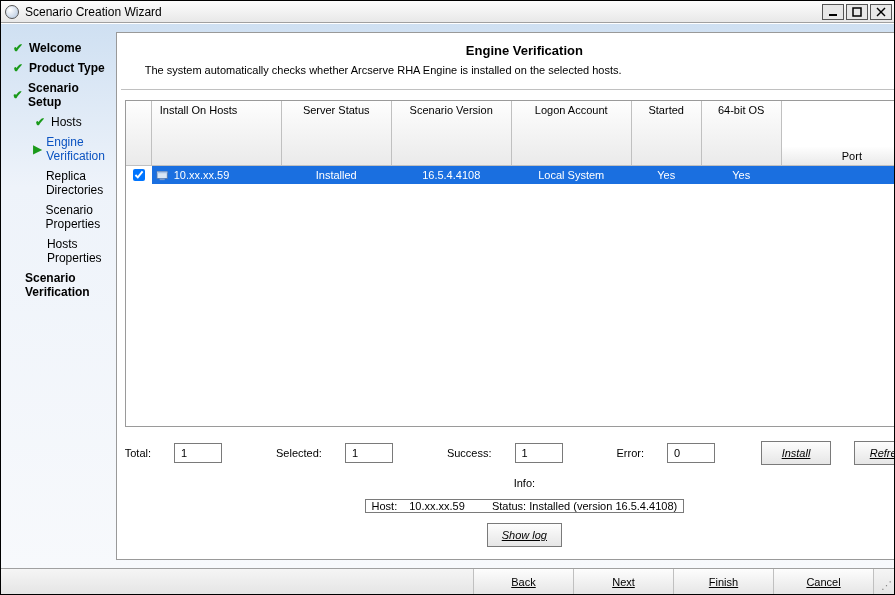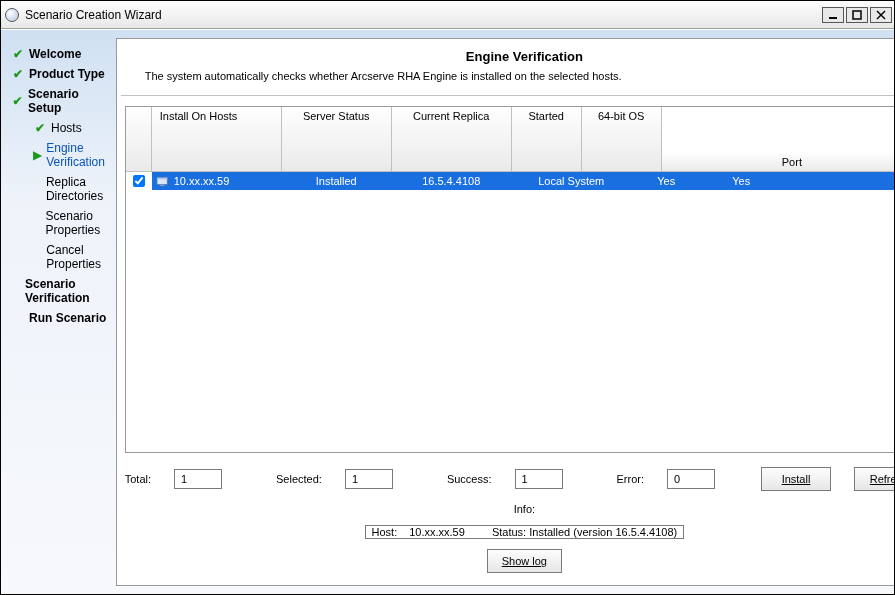--- a/index.html
+++ b/index.html
@@ -1,18 +1,18 @@
 <!DOCTYPE html>
 <html><head>
 <meta charset="utf-8">
 <style>
   * { box-sizing: border-box; }
   html, body { margin:0; padding:0; font-family: Tahoma, Arial, sans-serif; font-size:11px; color:#000; }
   .window { width:895px; height:595px; border:1px solid #000; background:#fff; position:relative; display:flex; flex-direction:column; }
-  .titlebar { height:28px; background:linear-gradient(to bottom,#fdfdfd,#e8e8e8); border-bottom:1px solid #a0a0a0; display:flex; align-items:center; padding:0 2px 0 4px; }
+  .titlebar { height:22px; background:linear-gradient(to bottom,#fdfdfd,#e8e8e8); border-bottom:1px solid #a0a0a0; display:flex; align-items:center; padding:0 2px 0 4px; }
   .titlebar .app-icon { width:14px; height:14px; border:1px solid #555; border-radius:50%; background:radial-gradient(circle at 4px 4px,#fff,#b0c4de); margin-right:6px; }
   .titlebar .title { flex:1; font-size:12px; }
   .tb-btn { width:22px; height:16px; border:1px solid #555; background:#e8e8e8; margin-left:2px; display:flex; align-items:center; justify-content:center; font-weight:bold; font-size:11px; line-height:1; cursor:pointer; }
   .tb-btn svg { width:10px;height:10px; }
 
   .body-area { flex:1; display:flex; background:linear-gradient(to bottom,#cfe0f2,#eef3fa 30%,#f7f9fc); border-top:1px solid #fff; overflow:hidden; }
   .sidebar { width:210px; padding:14px 4px 4px 10px; }
   .nav { list-style:none; margin:0; padding:0; }
   .nav li { display:flex; align-items:center; padding:3px 0; font-size:12px; }
   .nav li.top { font-weight:bold; }
@@ -38,21 +38,21 @@
   .gc.col0{display:flex;align-items:center;justify-content:center;background:#fff;}
   .gc.col1{text-align:left;display:flex;align-items:center;gap:4px;}
   .host-icon{width:14px;height:12px;}
   .row-check{width:12px;height:12px;}
 
   .counters { display:flex; align-items:center; gap:23px; padding:8px 8px 6px 8px; }
   .counters .lbl { font-size:11px; }
   .counters .val { border:1px solid #7a7a7a; background:#fff; padding:2px 6px; min-width:48px; height:20px; display:inline-flex; align-items:center; font-size:11px; }
   .counters .spacer { flex:1; }
   .btn { border:1px solid #7a7a7a; background:linear-gradient(to bottom,#fdfdfd,#e6e6e6); height:24px; padding:0 14px; font-size:11px; cursor:pointer; text-decoration:underline; }
-  .btn.small{min-width:70px;}
+  .btn.small{min-width:70px;font-style:italic;}
 
   .info-row { display:flex; align-items:center; gap:10px; padding:6px 8px 12px 8px;flex-direction:column; }
   .info-row .lbl{font-size:11px;}
   .info-box { flex:1; border:1px solid #7a7a7a; background:#fff; height:22px; display:flex; align-items:center; padding:0 6px; font-size:11px; gap:12px;}
 
   .footer { height:26px; border-top:1px solid #a0a0a0; background:linear-gradient(to bottom,#f5f5f5,#e5e5e5); display:flex; align-items:stretch; }
   .footer .filler{flex:1;border-right:1px solid #c0c0c0;}
   .footer .fbtn{ width:100px; display:flex; align-items:center; justify-content:center; border-right:1px solid #c0c0c0; font-size:11px; text-decoration:underline; cursor:pointer; background:linear-gradient(to bottom,#fdfdfd,#e6e6e6);}
   .footer .grip{width:20px;display:flex;align-items:flex-end;justify-content:flex-end;padding:2px;color:#888;}
 </style>
@@ -109,46 +109,43 @@
         <li class="sub">
             <span class="ic"></span>
             <span>Replica Directories</span>
           </li>
         <li class="sub">
             <span class="ic"></span>
             <span>Scenario Properties</span>
           </li>
         <li class="sub">
             <span class="ic"></span>
-            <span>Cancel Properties</span>
+            <span>Hosts Properties</span>
           </li>
         <li class="top">
             <span class="ic"></span>
             <span>Scenario Verification</span>
-          </li>
-        <li class="top">
-            <span class="ic"></span>
-            <span>Run Scenario</span>
           </li>
       </ul>
     </div>
 
     <div class="main">
       <div class="page-title">Engine Verification</div>
       <div class="desc">
         <span>The system automatically checks whether Arcserve RHA Engine is installed on the selected hosts.</span><br>
       </div>
       <div class="divider"></div>
 
       <div class="grid-wrap">
         <div class="grid-head">
           <div class="gh col0"></div>
           <div class="gh col1">Install On Hosts</div>
           <div class="gh col2">Server Status</div>
-          <div class="gh col3">Current Replica</div>
+          <div class="gh col3">Scenario Version</div>
+          <div class="gh col4">Logon Account</div>
           <div class="gh col5">Started</div>
           <div class="gh col6">64-bit OS</div>
           <div class="gh col7">Port</div>
         </div>
         <div class="grid-body">
           <div class="grow selected">
             <div class="gc col0">
               <input type="checkbox" class="row-check" checked="" style="">
             </div>
             <div class="gc col1">
@@ -193,14 +190,30 @@
           <span>10.xx.xx.59</span>
           <span>&nbsp;</span>
           <span>Status: Installed (version 16.5.4.4108)</span>
         </div>
         <button class="btn small">Show log</button>
       </div>
 
     </div>
   </div>
 
+  <div class="footer">
+    <div class="filler"></div>
+    <div class="fbtn">
+        <span>Back</span>
+      </div>
+    <div class="fbtn">
+        <span>Next</span>
+      </div>
+    <div class="fbtn">
+        <span>Finish</span>
+      </div>
+    <div class="fbtn">
+        <span>Cancel</span>
+      </div>
+    <div class="grip">⋰</div>
+  </div>
 
 </div>
 
 </body></html>

